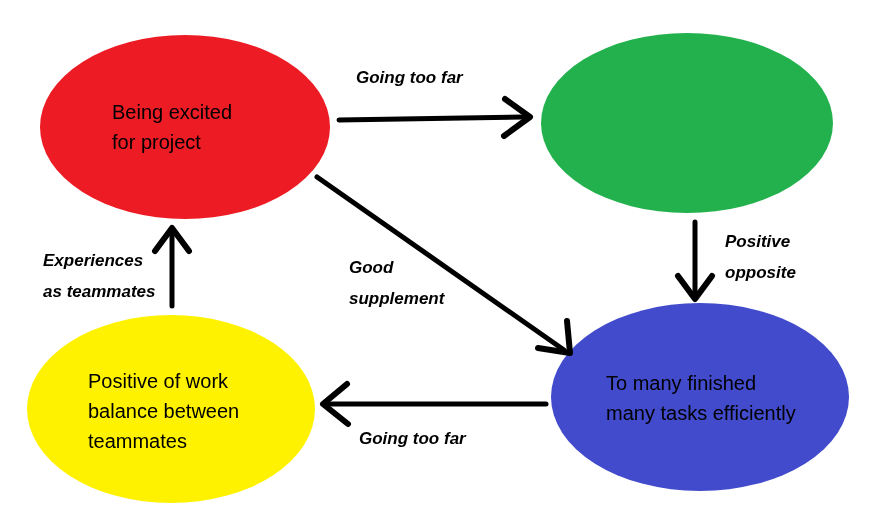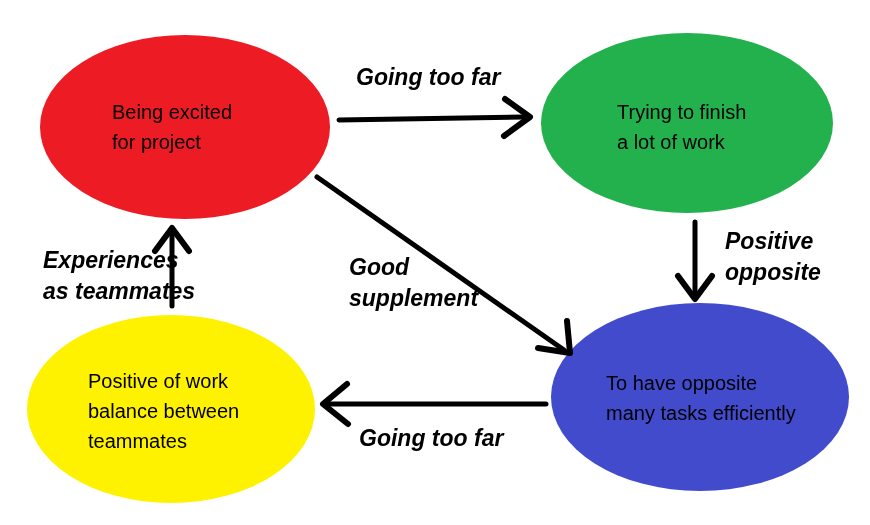--- a/index.html
+++ b/index.html
@@ -24,21 +24,21 @@
     position: absolute;
     color: #000000;
     font-size: 20px;
     line-height: 30px;
     white-space: pre-line;
     text-align: left;
   }
   .edge-label {
     position: absolute;
     color: #000000;
-    font-size: 23px;
+    font-size: 17px;
     line-height: 31px;
     font-style: italic;
     font-weight: 600;
     white-space: pre-line;
     text-align: left;
   }
   .arrow-line {
     stroke: #000000;
     stroke-width: 5;
     stroke-linecap: round;
@@ -86,24 +86,22 @@
 
     <g>
       <line class="arrow-line" x1="172" y1="306" x2="172" y2="234"></line>
       <polyline class="arrow-head" points="155,251 172,228 189,251"></polyline>
     </g>
   </svg>
 
   <div class="node-label" style="left:112px; top:97px;">Being excited
 for project</div>
 
-  <div class="node-label" style="left:617px; top:97px;">Trying to finish
-a lot of work</div>
 
-  <div class="node-label" style="left:606px; top:368px;">To have opposite
+  <div class="node-label" style="left:606px; top:368px;">To many finished
 many tasks efficiently</div>
 
   <div class="node-label" style="left:88px; top:366px;">Positive of work
 balance between
 teammates</div>
 
   <div class="edge-label" style="left:356px; top:62px;">Going too far</div>
 
   <div class="edge-label" style="left:725px; top:226px;">Positive
 opposite</div>

